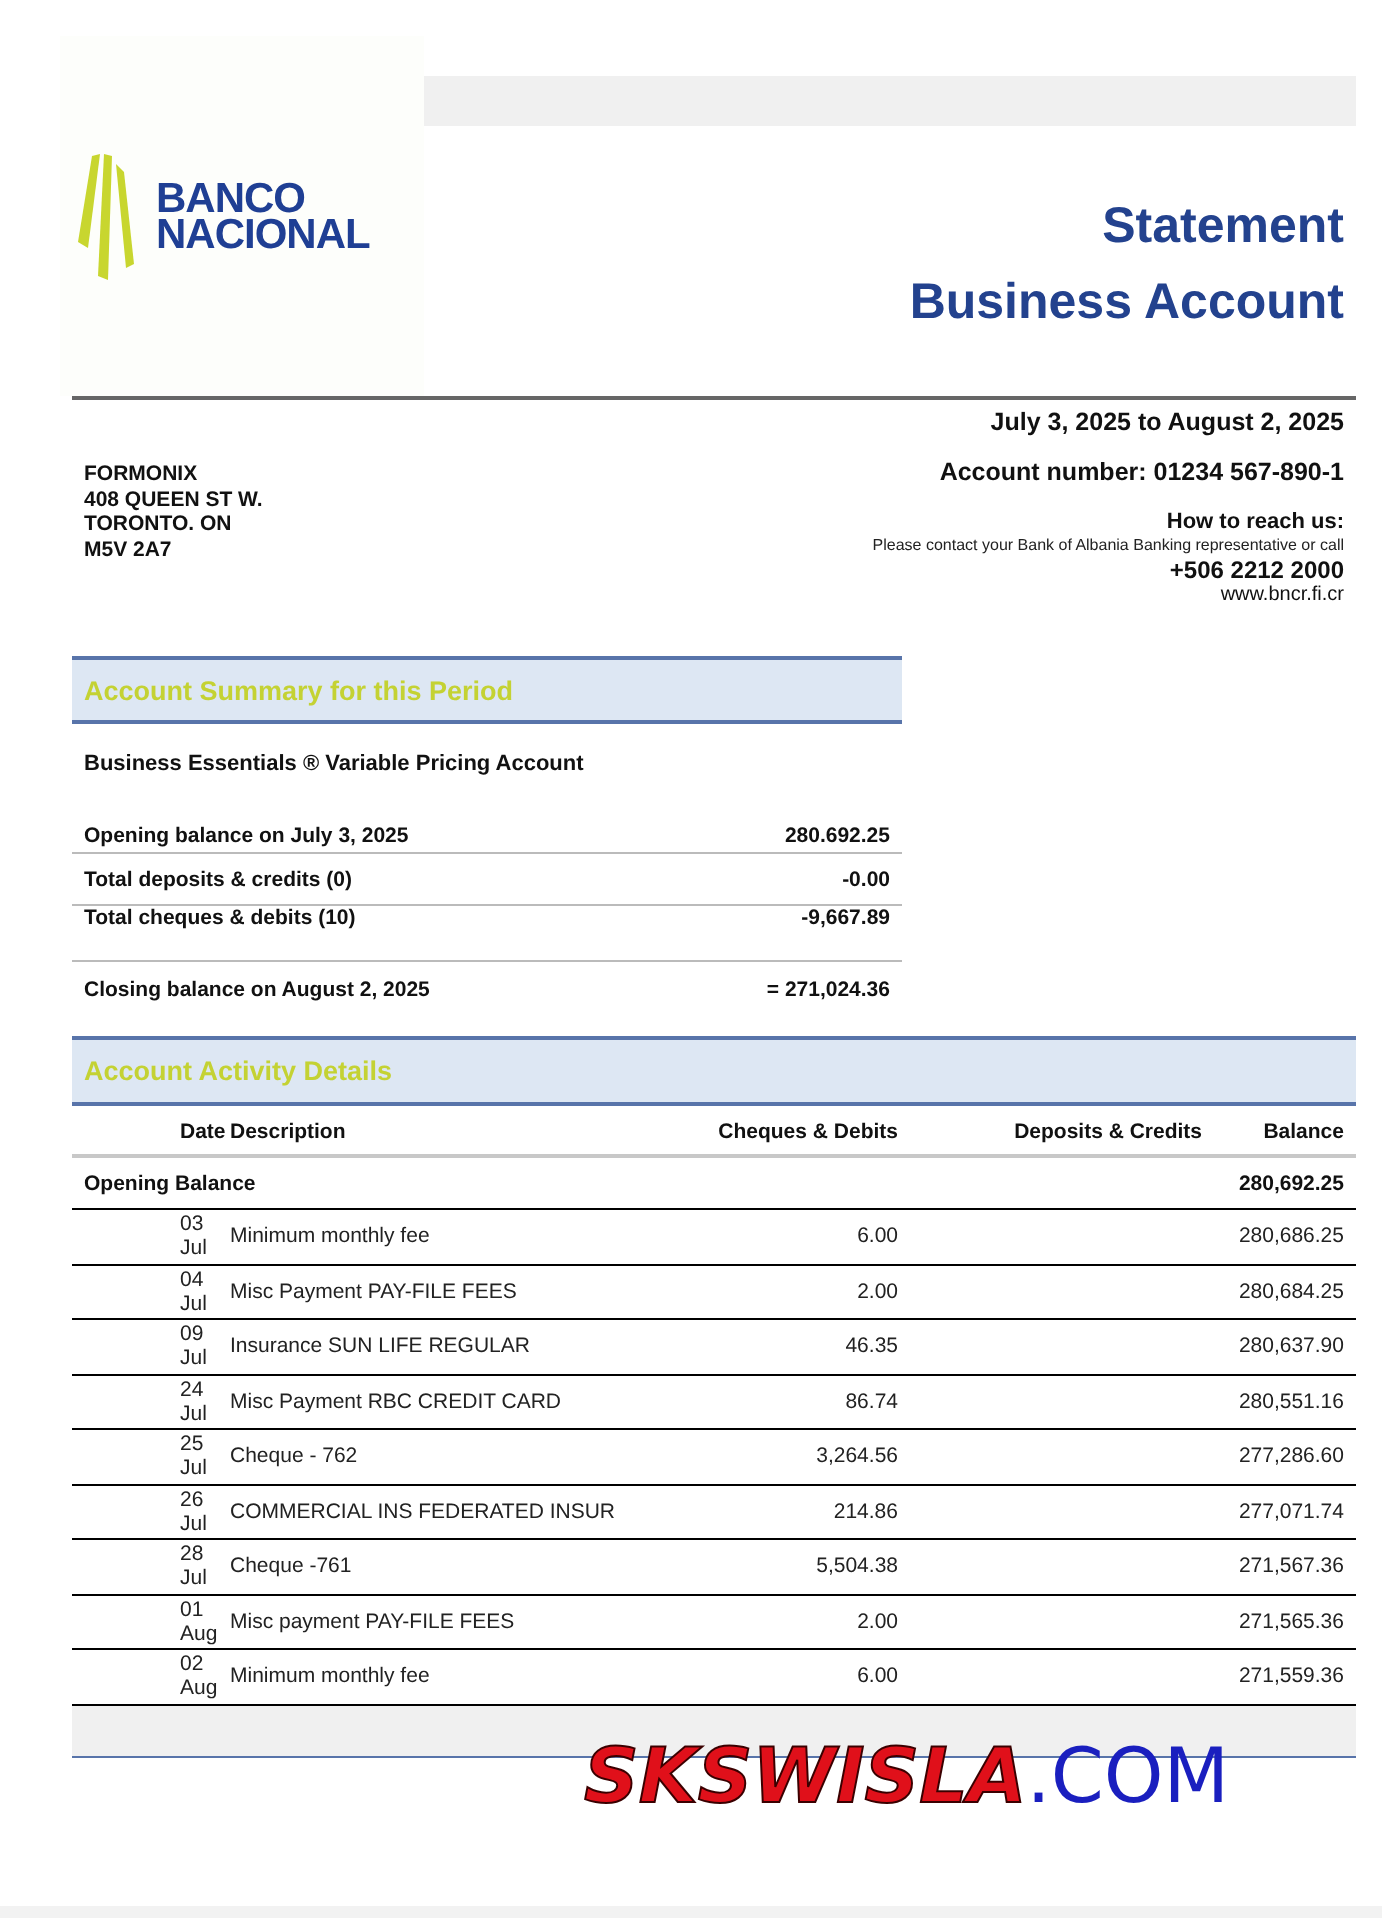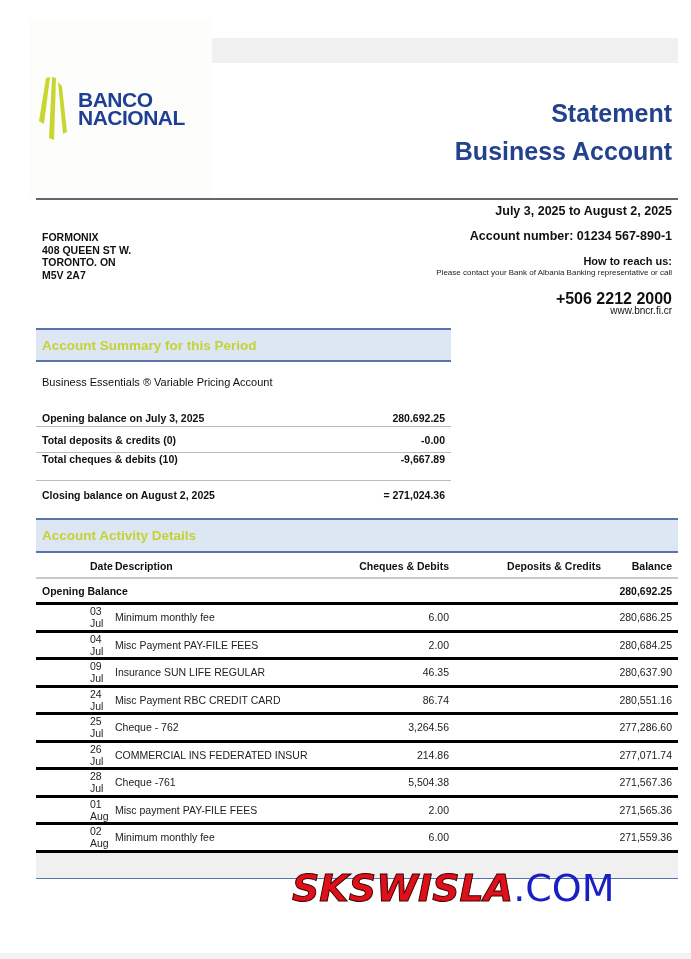--- a/index.html
+++ b/index.html
@@ -16,39 +16,39 @@
 
     .hr-main { position: absolute; left: 36px; top: 198px; width: 642px; height: 2px; background: #666; }
 
     .address { position: absolute; left: 42px; top: 231px; font-size: 10.5px; font-weight: bold; line-height: 12.5px; color: #111; }
 
     .right-info { position: absolute; right: 19px; top: 203px; text-align: right; color: #111; }
     .period { font-size: 12.5px; font-weight: bold; line-height: 16px; }
     .acctnum { font-size: 12.5px; font-weight: bold; line-height: 16px; margin-top: 9px; }
     .reach { font-size: 11px; font-weight: bold; margin-top: 11px; line-height: 13px; }
     .reach-note { font-size: 8px; line-height: 10px; color: #222; }
-    .phone { font-size: 16px; font-weight: bold; line-height: 13px; margin-top: 14px; }
+    .phone { font-size: 12px; font-weight: bold; line-height: 13px; margin-top: 1px; }
     .web { font-size: 10px; line-height: 12px; }
 
     .section-header { position: absolute; background: #dde7f3; border-top: 2px solid #5874aa; border-bottom: 2px solid #5874aa; color: #c4d233; font-weight: bold; font-size: 13.5px; padding-left: 6px; display: flex; align-items: center; }
     .sum-header { left: 36px; top: 328px; width: 415px; height: 34px; align-items: center; }
     .act-header { left: 36px; top: 518px; width: 642px; height: 35px; }
 
-    .acct-name { position: absolute; left: 42px; top: 376px; font-size: 11px; font-weight: normal; }
+    .acct-name { position: absolute; left: 42px; top: 376px; font-size: 11px; font-weight: bold; }
 
     .summary { position: absolute; left: 36px; top: 410px; width: 415px; }
     .sum-row { display: flex; justify-content: space-between; padding: 0 6px; font-size: 10.5px; font-weight: bold; border-bottom: 1px solid #bbb; }
     .sum-row:last-child { border-bottom: none; }
     .sum-row:nth-child(1) { height: 17px; align-items: center; }
     .sum-row:nth-child(2) { height: 26px; align-items: center; }
     .sum-row:nth-child(3) { height: 28px; }
     .sum-row:nth-child(4) { height: 28px; align-items: center; }
 
     .activity { position: absolute; left: 36px; top: 555px; width: 642px; font-size: 10.5px; }
-    .act-row { display: flex; align-items: center; height: 27.5px; border-bottom: 3px solid #000000; padding: 0 6px; }
+    .act-row { display: flex; align-items: center; height: 27.5px; border-bottom: 1px solid #000000; padding: 0 6px; }
     .act-row.head { height: 24px; font-weight: bold; border-bottom: 2px solid #c8c8c8; }
     .act-row.opening { height: 26px; font-weight: bold; }
     .act-row.txn { color: #222; font-size: 10.5px; }
     .c-date { width: 73px; padding-left: 48px; }
     .c-desc { width: 230px; }
     .c-debit { width: 104px; text-align: right; }
     .c-credit { width: 152px; text-align: right; }
     .c-bal { flex: 1; text-align: right; }
 
     .bottom-bar { position: absolute; left: 36px; top: 853px; width: 642px; height: 26px; background: #f0f0f0; border-bottom: 1.5px solid #5874aa; }

